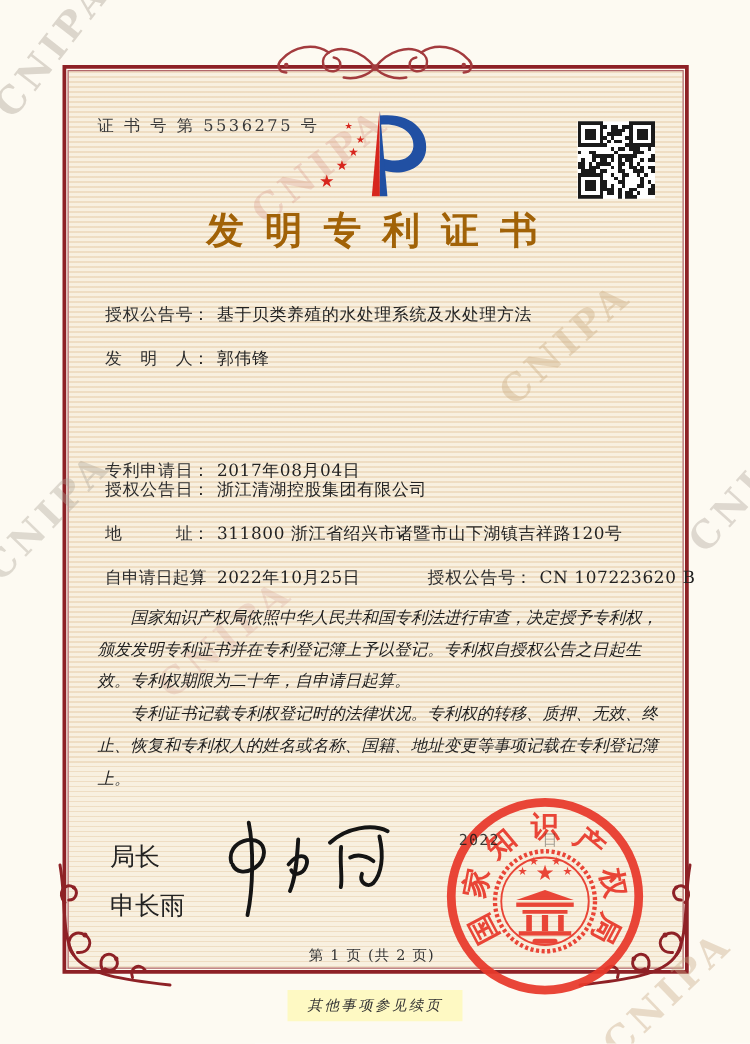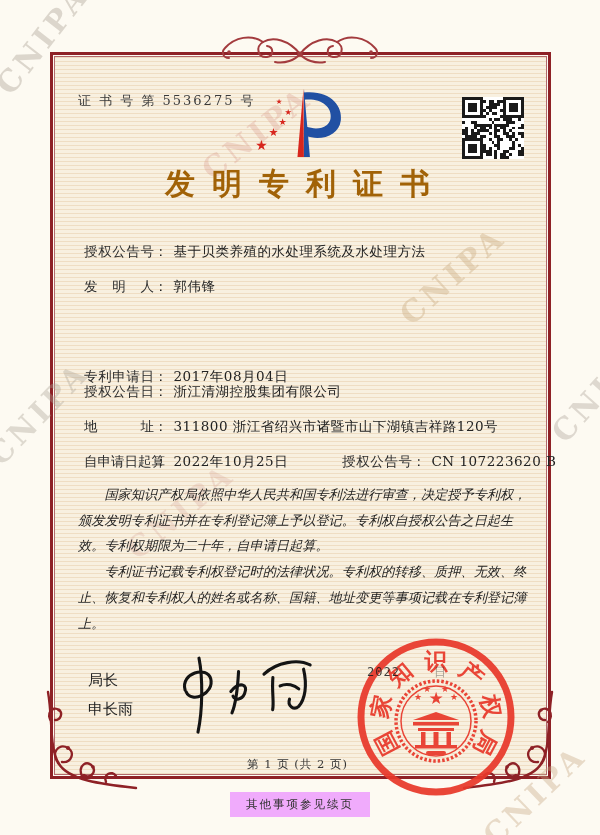--- a/index.html
+++ b/index.html
@@ -42,33 +42,33 @@
   .colon{margin-right:6px;}
   .fvalue{letter-spacing:.5px;text-align:center;}
   .grant-second{position:absolute;left:258px;top:0;}
   
   .body-text{
     position:absolute;left:78px;top:482px;width:452px;z-index:4;
     font-size:13.2px;line-height:1.95;color:#1f1f1f;font-style:italic;
   }
   .body-text p{margin:0;text-indent:2em;}
   
-  .signer{position:absolute;left:88px;top:666px;font-size:15px;line-height:1.95;z-index:4;color:#222;
+  .signer{position:absolute;left:88px;top:666px;font-size:20px;line-height:1.95;z-index:4;color:#222;
           font-family:"DejaVu Sans","Liberation Sans",sans-serif;}
   .signature{position:absolute;left:158px;top:645px;width:165px;height:90px;z-index:5;transform:rotate(-3deg);}
   .seal{position:absolute;left:355px;top:636px;width:162px;height:162px;z-index:6;opacity:.93;}
   .seal-date{position:absolute;left:367px;top:664px;z-index:7;font-size:12px;color:rgba(25,25,25,.85);
              font-family:"DejaVu Sans Mono",monospace;letter-spacing:1px;}
   .seal-date .faded{opacity:.45;margin-left:34px;}
   
   .page-num{position:absolute;left:50px;top:757px;width:495px;text-align:center;font-size:11.5px;color:#333;z-index:4;letter-spacing:1px;}
   .cont-note{
     position:absolute;left:50%;top:792px;transform:translateX(-50%);
-    background:#f0abfc;padding:5px 16px;font-size:11.5px;color:#333;
-    z-index:4;letter-spacing:2px;
+    background:#fef9c3;padding:5px 16px;font-size:11.5px;color:#333;
+    z-index:4;letter-spacing:2px;font-style:italic;
   }
   
   .orn-top{position:absolute;left:215px;top:32px;width:170px;height:38px;z-index:5;}
   .orn-bl{position:absolute;left:42px;top:690px;width:96px;height:102px;z-index:5;}
   .orn-br{position:absolute;left:462px;top:690px;width:96px;height:102px;z-index:5;transform:scaleX(-1);}
 </style>
 </head>
 <body>
 
 <div class="page">

